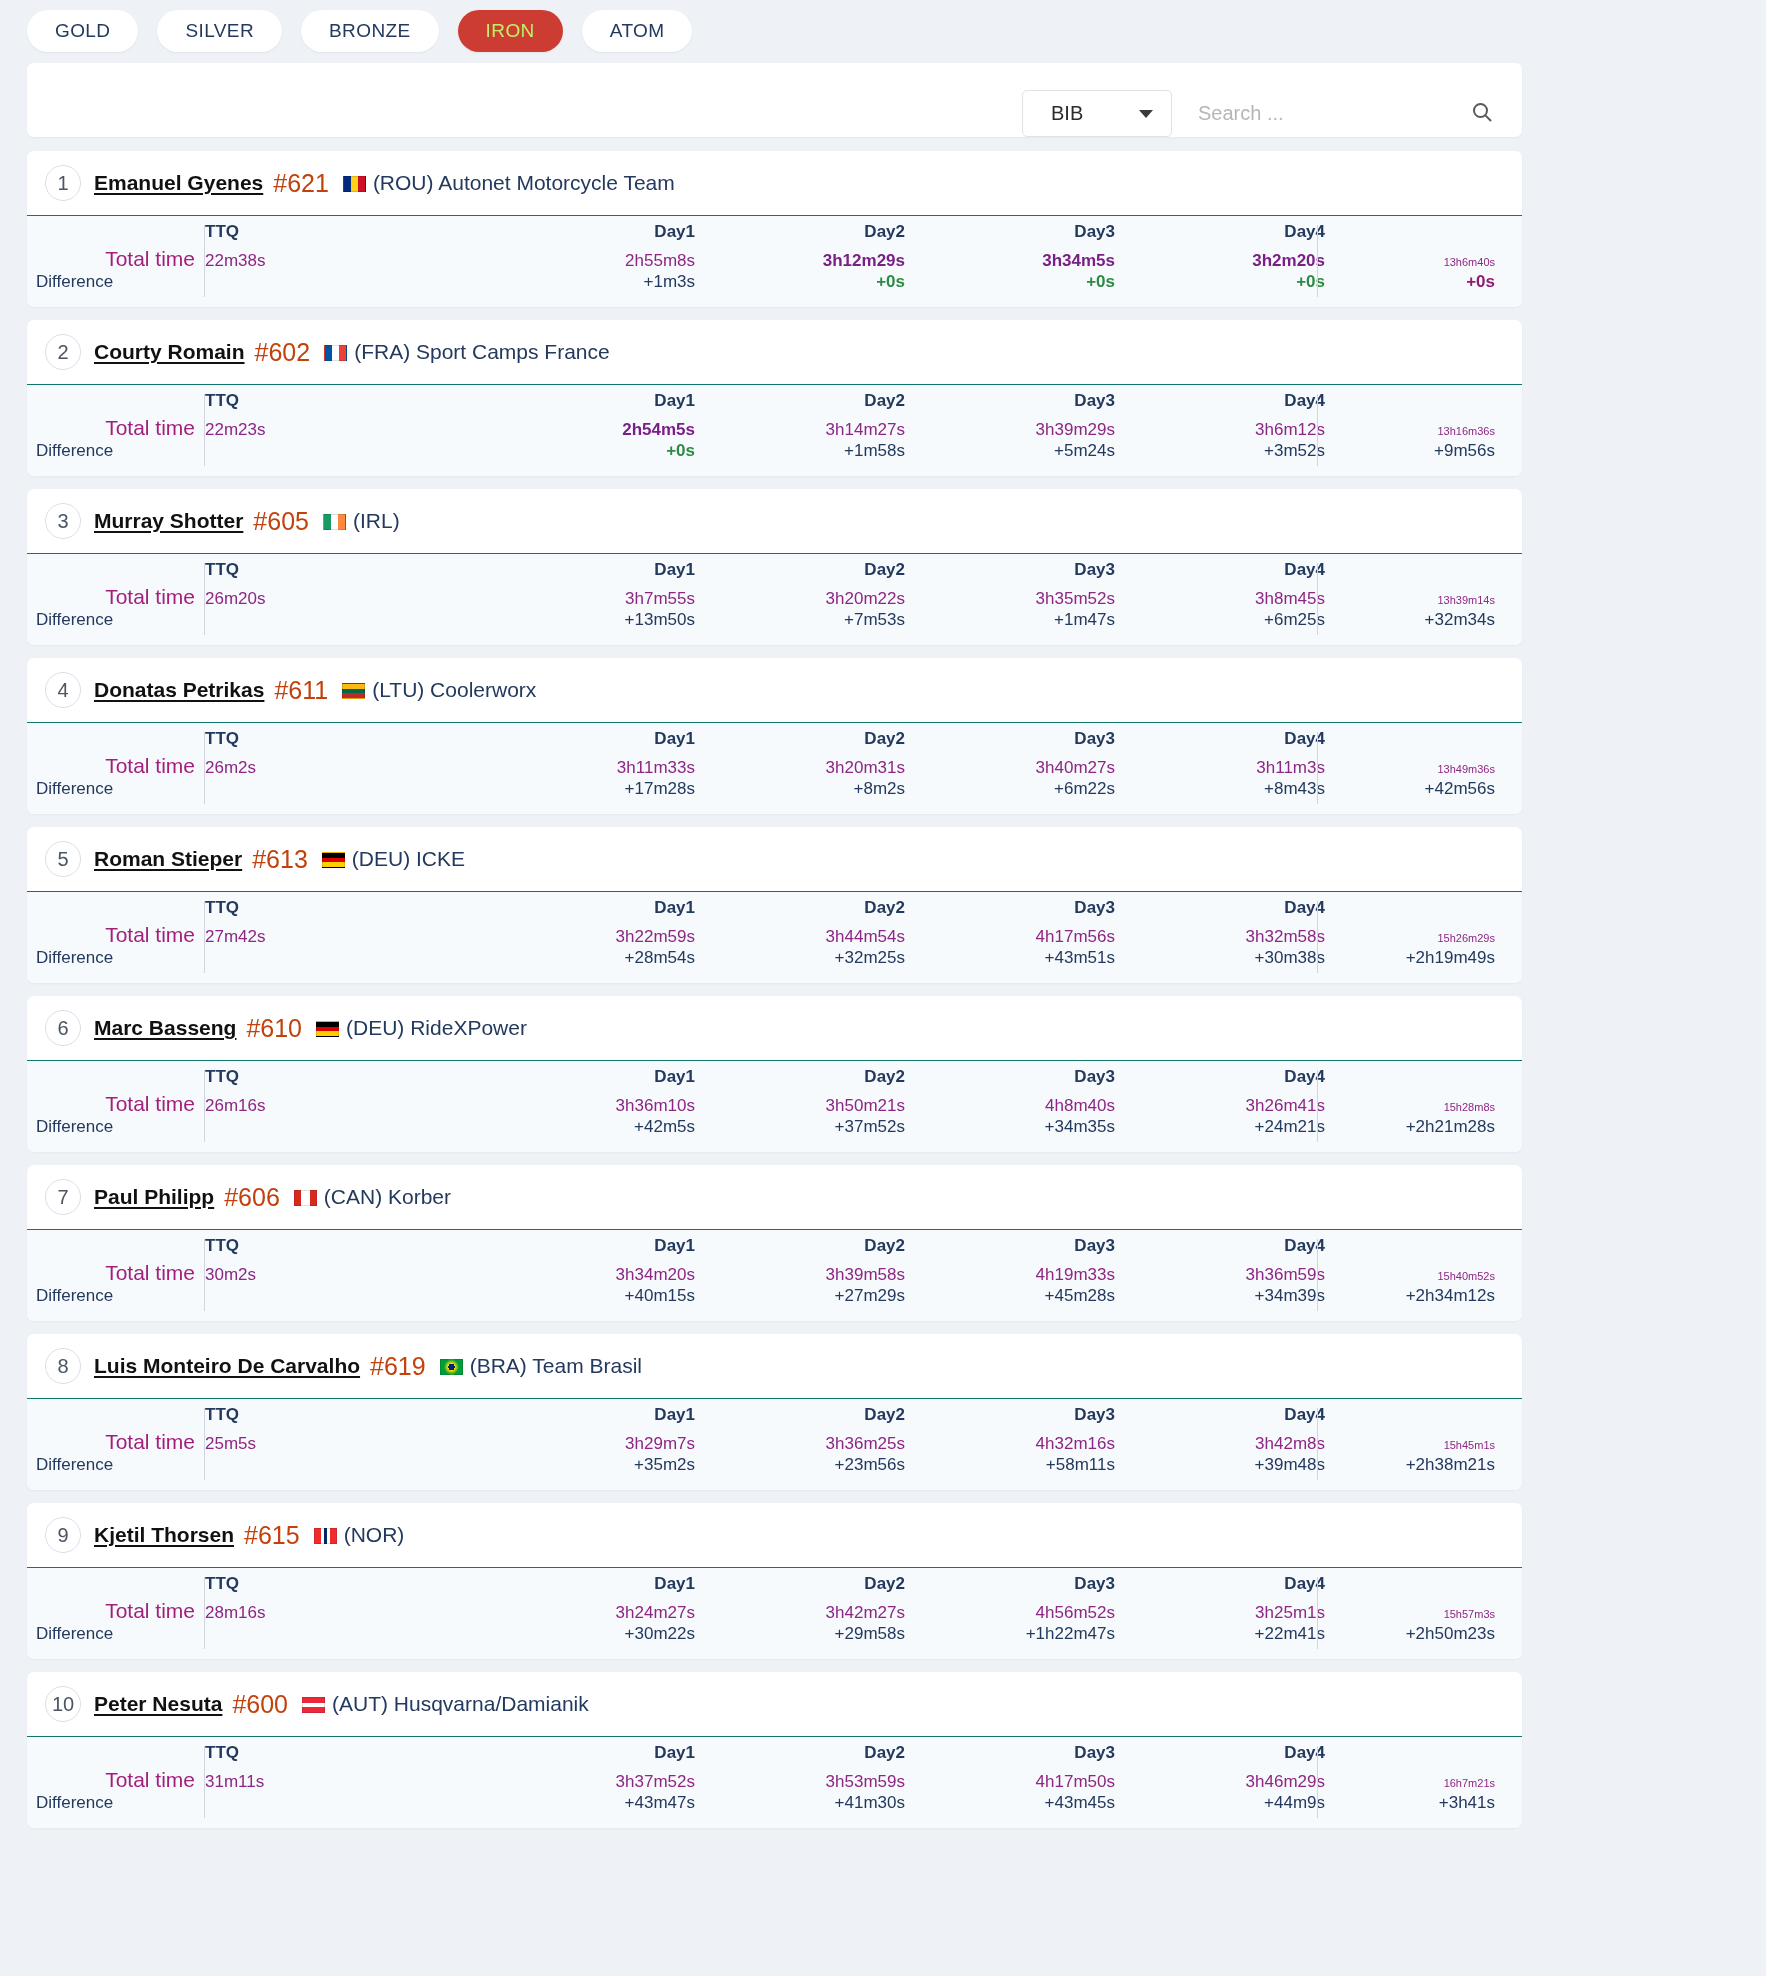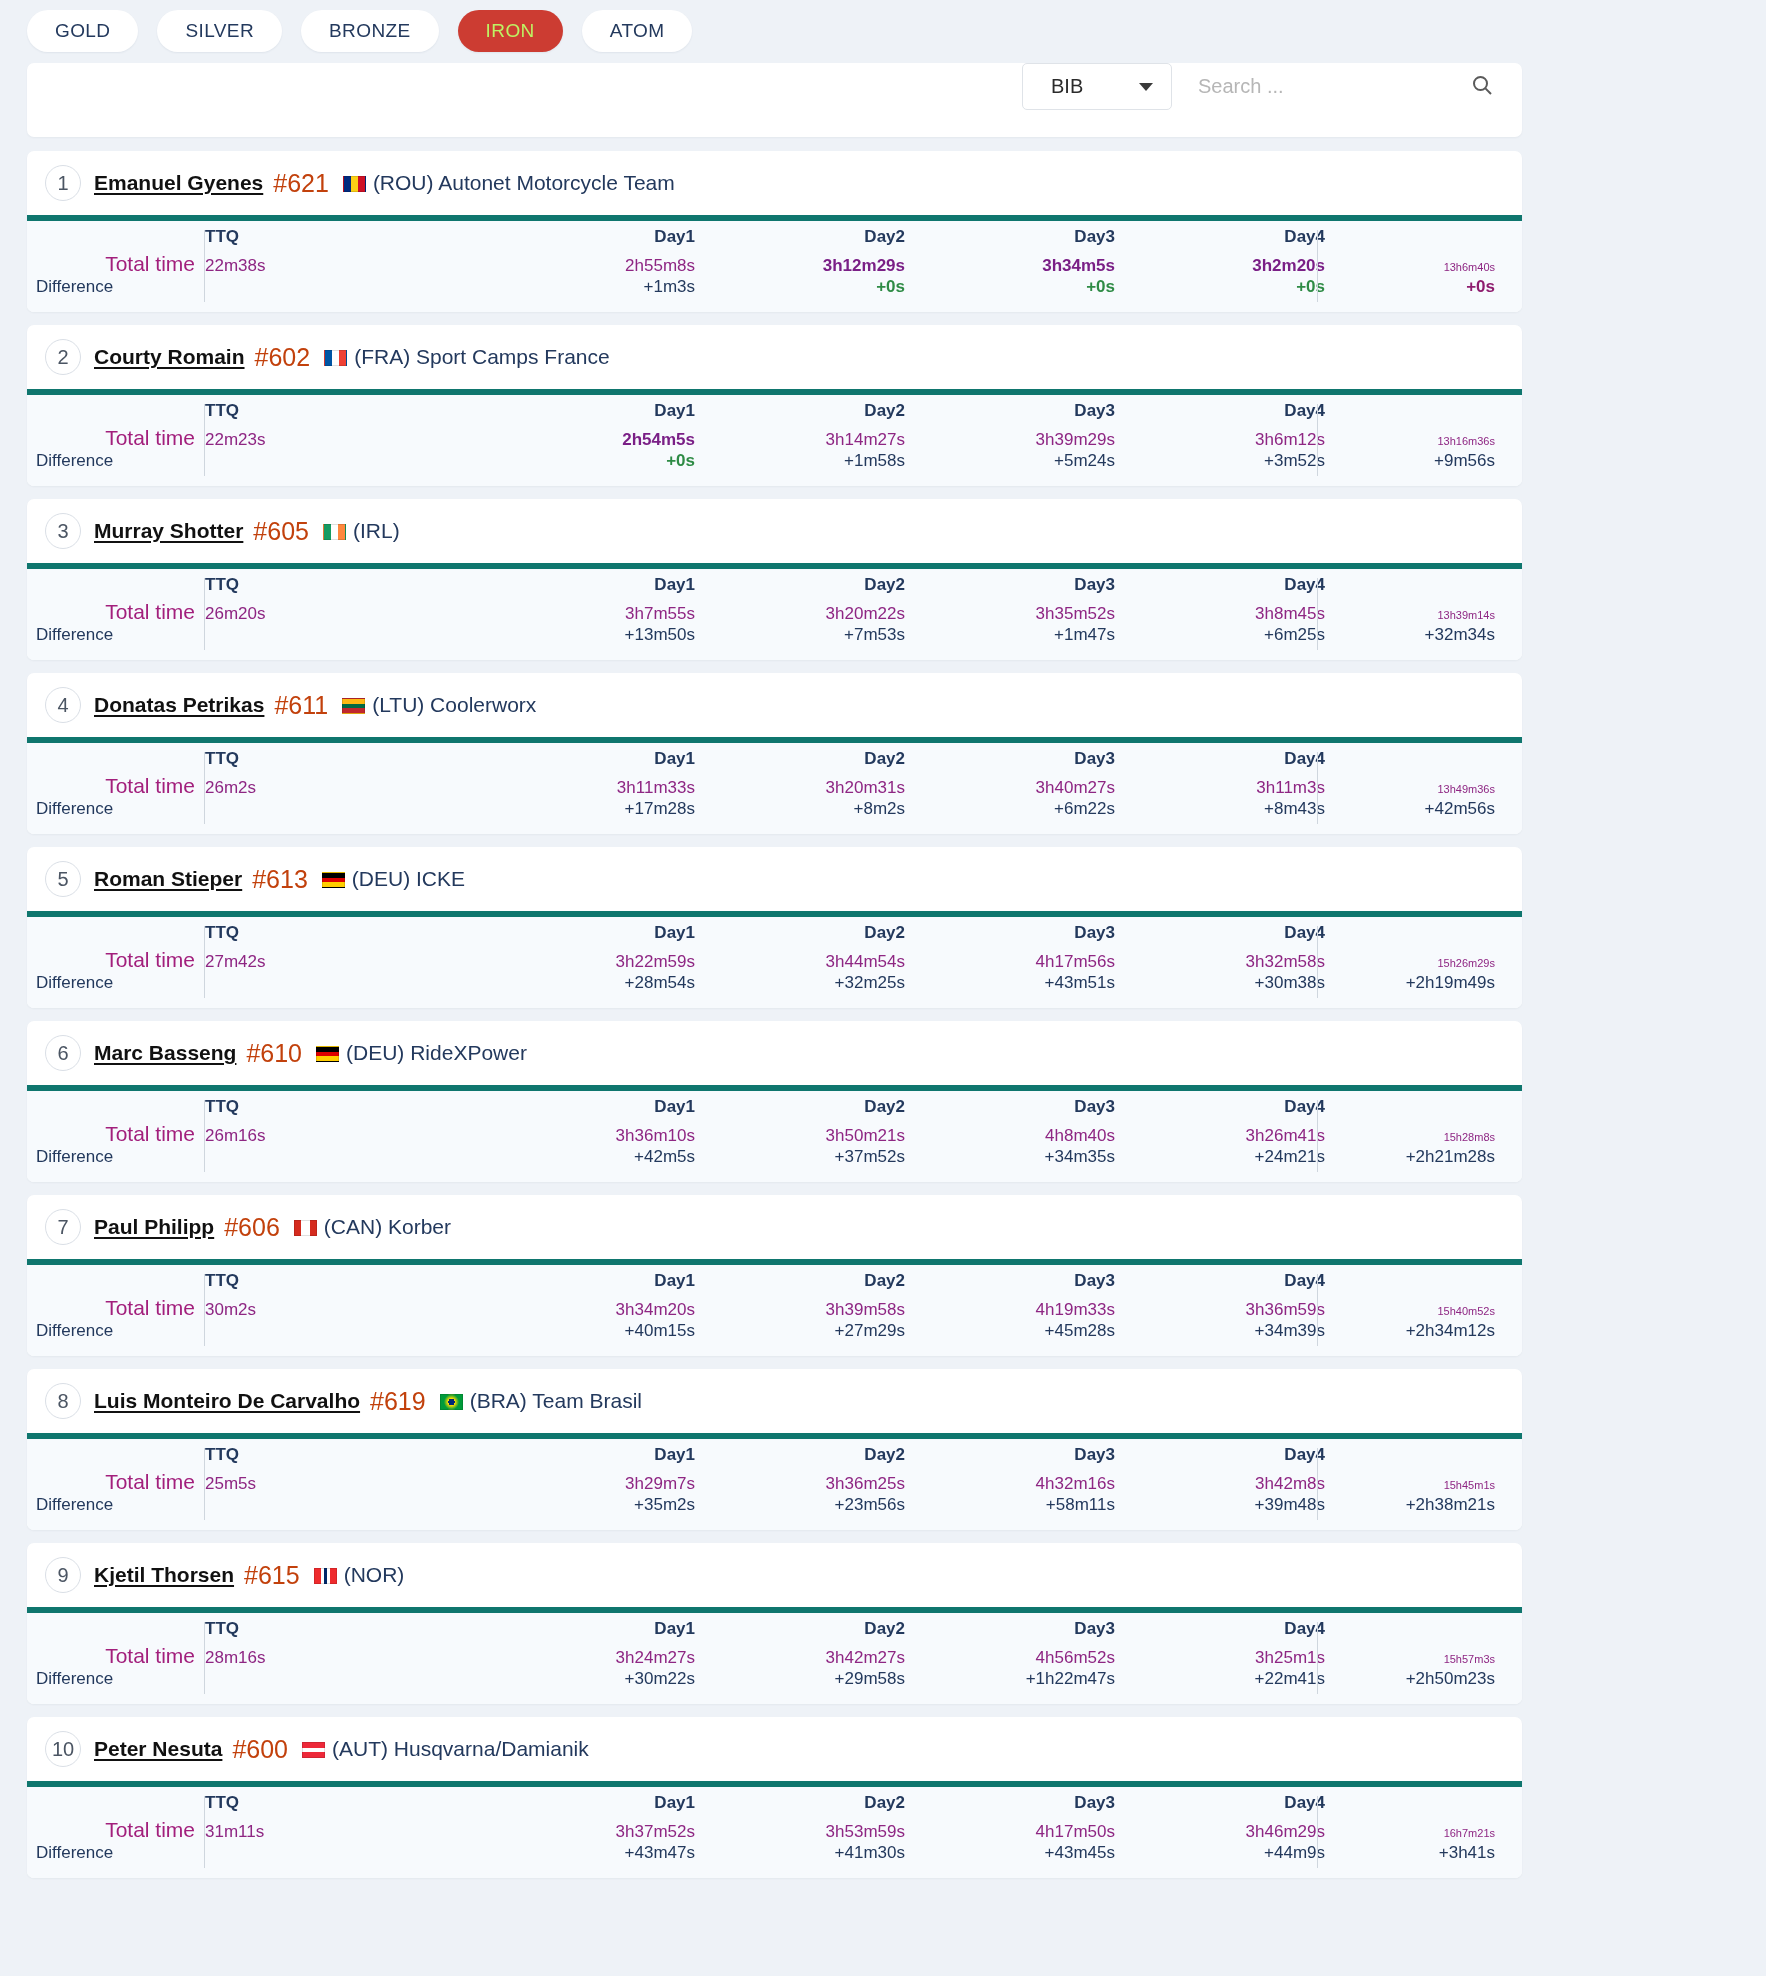--- a/index.html
+++ b/index.html
@@ -42,21 +42,21 @@
     color: #bef264;
   }
 
   
   .search-panel {
     margin: 0 22px 14px 27px;
     background: #ffffff;
     border-radius: 7px;
     height: 74px;
     display: flex;
-    align-items: flex-start;
+    align-items: flex-end;
     justify-content: flex-end;
     padding-right: 24px;
     box-shadow: 0 1px 2px rgba(30,50,80,.05);
   }
   .select-wrap {
     position: relative;
     width: 150px;
     height: 47px;
     border: 1px solid #dfe3e8;
     border-radius: 5px;
@@ -146,21 +146,21 @@
   }
   .team {
     font-size: 21px;
     color: #23395d;
     white-space: nowrap;
   }
 
   
   .stats {
     background: #f7fafd;
-    border-top: 6px solid #0f766e;
+    border-top: 1px solid #0f766e;
     padding: 6px 0 10px 0;
     position: relative;
   }
   .srow { display: flex; align-items: baseline; height: 25px; }
   .c-lbl  { width: 168px; padding-left: 9px; flex: 0 0 auto; }
   .c-day  { flex: 0 0 auto; text-align: right; padding-right: 10px; }
   .c-ttq  { width: 300px; text-align: left; padding-left: 10px; }
   .c-d    { width: 210px; }
   .c-tot  { flex: 1 1 auto; text-align: right; padding-right: 27px; }
 

